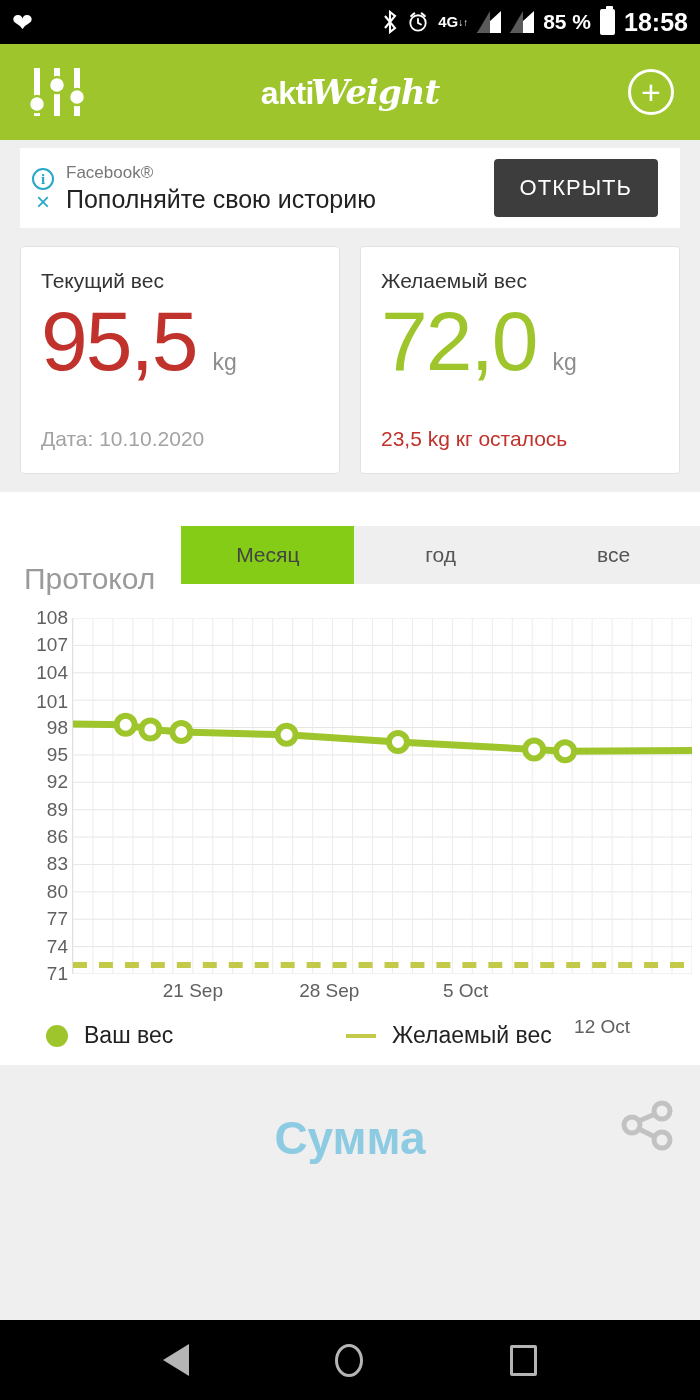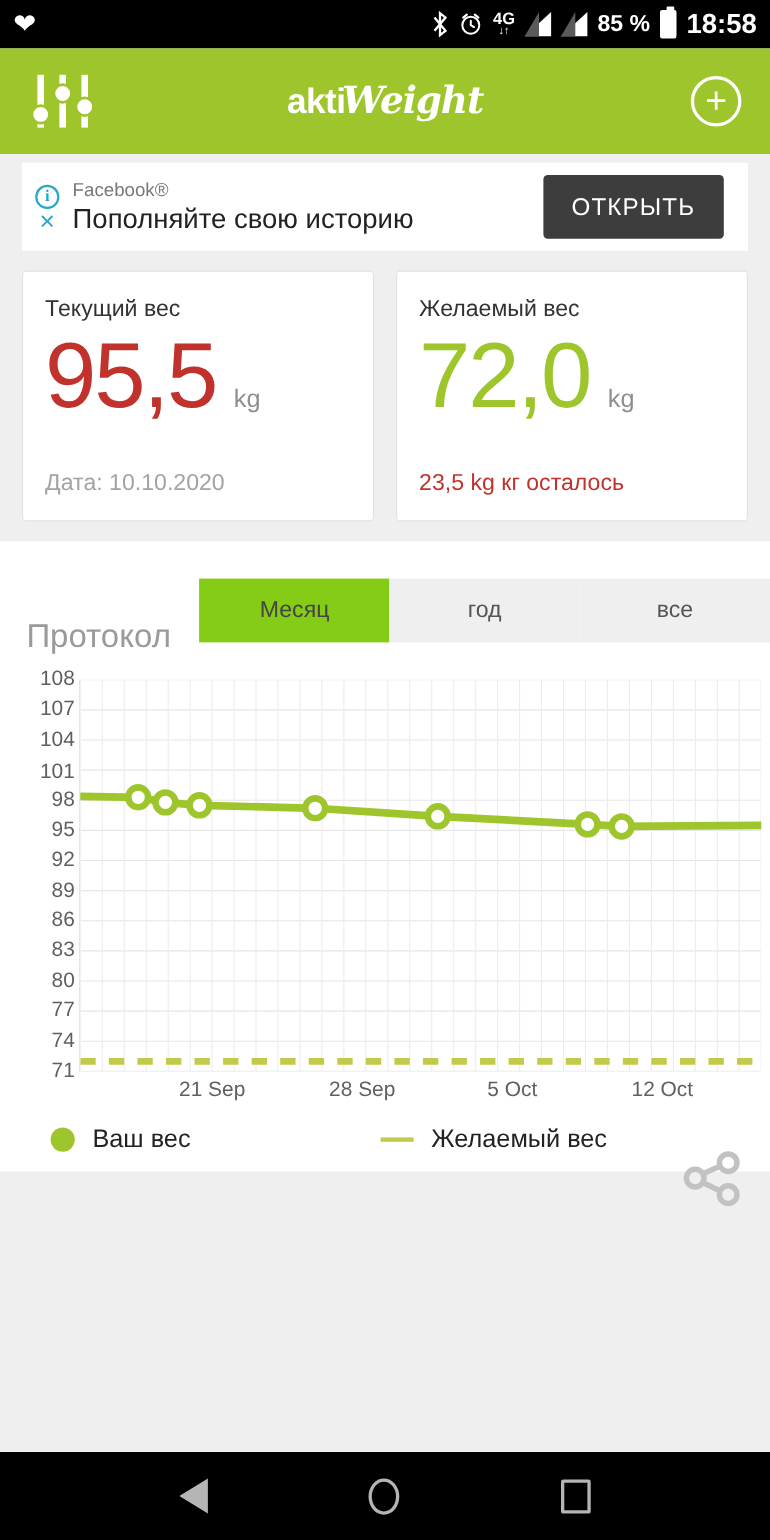--- a/index.html
+++ b/index.html
@@ -144,21 +144,21 @@
   <div class="right">
     <svg class="sb-bt" viewBox="0 0 16 24">
       <path d="M3 6 L13 18 L8 22 L8 2 L13 6 L3 18" fill="none" stroke="#fff" stroke-width="2.1"></path>
     </svg>
     <svg class="sb-alarm" viewBox="0 0 24 24">
       <circle cx="12" cy="13" r="8.4" fill="none" stroke="#fff" stroke-width="2"></circle>
       <path d="M12 8.5 L12 13 L15.2 14.8" fill="none" stroke="#fff" stroke-width="2" stroke-linecap="round"></path>
       <path d="M4.5 5.5 L8 2.6 M19.5 5.5 L16 2.6" stroke="#fff" stroke-width="2.2" stroke-linecap="round"></path>
     </svg>
     <span class="sb-4g">
-      <span style="display:flex;flex-direction:column;align-items:center;">
+      <span style="display:flex;flex-direction:row;align-items:center;">
         <span class="g">4G</span>
         <span class="arrows">↓↑</span>
       </span>
     </span>
     <span class="sb-sig"></span>
     <span class="sb-sig"></span>
     <span class="sb-pct">85 %</span>
     <span class="sb-batt"></span>
     <span class="sb-time">18:58</span>
   </div>
@@ -298,37 +298,38 @@
           <circle cx="325.5" cy="124.1" r="9" fill="#fff" stroke="#9ec62c" stroke-width="6"></circle>
           <circle cx="461.9" cy="131.4" r="9" fill="#fff" stroke="#9ec62c" stroke-width="6"></circle>
           <circle cx="492.9" cy="133.3" r="9" fill="#fff" stroke="#9ec62c" stroke-width="6"></circle>
           <line x1="0" y1="346.9" x2="620" y2="346.9" stroke="#c3ca4a" stroke-width="6" stroke-dasharray="14 12"></line>
         </svg>
     </div>
     <div class="xaxis" id="xaxis">
         <div class="xlabel" style="left: 19.5%;">21 Sep</div>
         <div class="xlabel" style="left: 41.5%;">28 Sep</div>
         <div class="xlabel" style="left: 63.5%;">5 Oct</div>
-        <div class="xlabel" style="left: 85.5%;">12 Oct</div>
+        <div class="xlabel" style="left: 85.5%; margin-top: 36px;">12 Oct</div>
       </div>
   </div>
 
   <div class="legend">
     <div class="legend-item first">
       <span class="legend-dot"></span>
       <span class="legend-text">Ваш вес</span>
     </div>
     <div class="legend-item">
       <span class="legend-line"></span>
       <span class="legend-text">Желаемый вес</span>
     </div>
   </div>
 </div>
 
 <div class="summary">
+  <div class="summary-title">Сумма</div>
   <svg class="share-icon" width="60" height="60" viewBox="0 0 60 60">
     <circle cx="44" cy="16" r="8" fill="none" stroke="#c2c2c2" stroke-width="5"></circle>
     <circle cx="14" cy="30" r="8" fill="none" stroke="#c2c2c2" stroke-width="5"></circle>
     <circle cx="44" cy="45" r="8" fill="none" stroke="#c2c2c2" stroke-width="5"></circle>
     <line x1="21" y1="26" x2="37" y2="19" stroke="#c2c2c2" stroke-width="5"></line>
     <line x1="21" y1="34" x2="37" y2="42" stroke="#c2c2c2" stroke-width="5"></line>
   </svg>
 </div>
 
 <div class="navbar">

